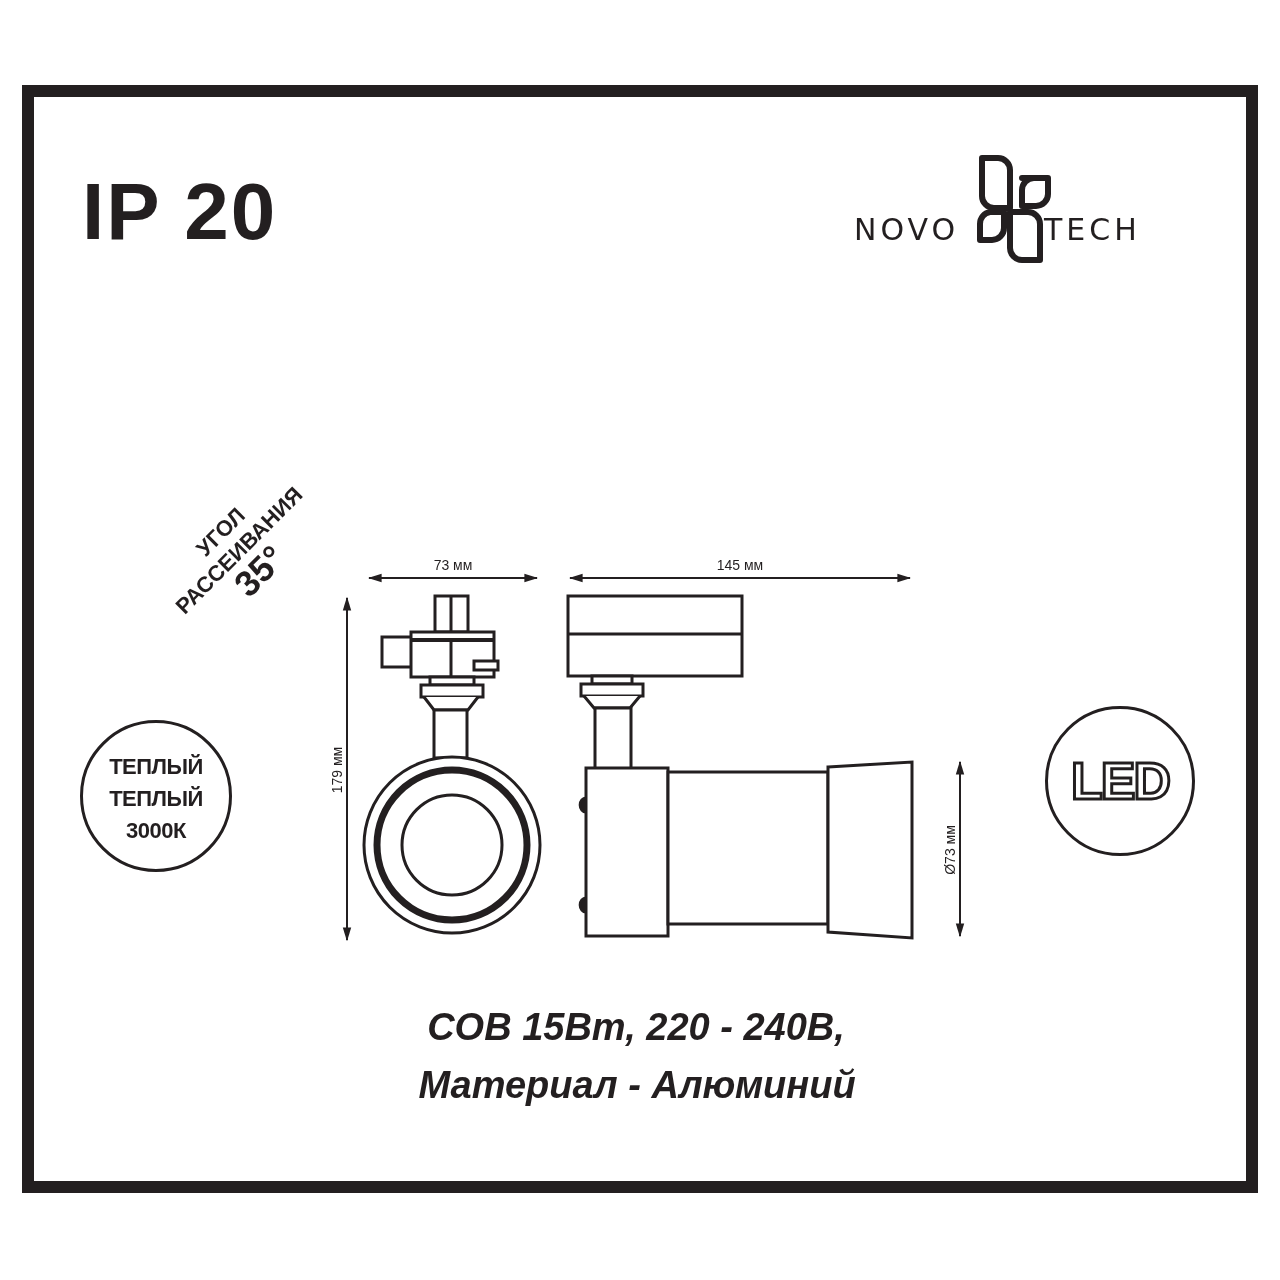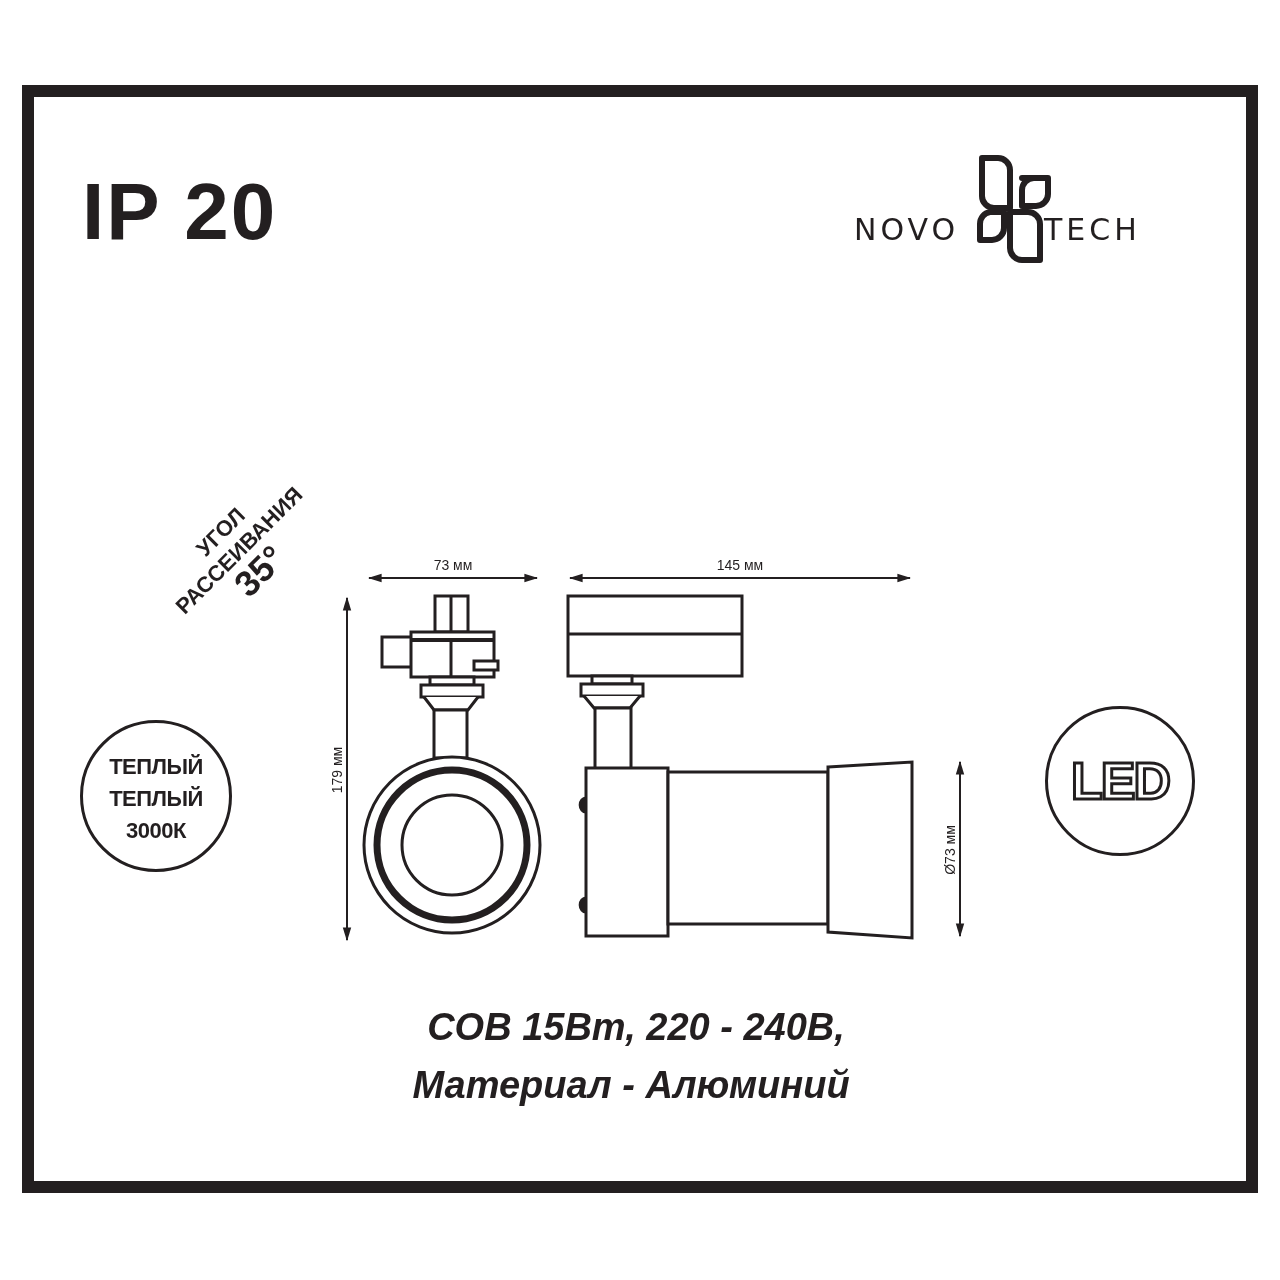--- a/index.html
+++ b/index.html
@@ -15,21 +15,21 @@
                 border: 3px solid #231f20; border-radius: 50%; box-sizing: border-box;
                 display: flex; flex-direction: column; align-items: center; justify-content: center; }
   .badge-warm span { font-weight: bold; font-size: 22px; line-height: 26px; letter-spacing: -0.5px; margin-top: 6px; }
   .badge-led { position: absolute; left: 1045px; top: 706px; width: 150px; height: 150px;
                border: 3px solid #231f20; border-radius: 50%; box-sizing: border-box; }
   .drawing { position: absolute; left: 0; top: 0; width: 1280px; height: 1280px; }
   .dim-text { font-family: "Liberation Sans", sans-serif; font-size: 14px; fill: #231f20; }
   .spec { position: absolute; left: 0; width: 1262px; text-align: center; font-weight: bold;
           font-style: italic; font-size: 38px; line-height: 1; }
   .spec1 { top: 1008px; padding-left: 10px; box-sizing: border-box; }
-  .spec2 { top: 1066px; padding-left: 0px; }
+  .spec2 { top: 1066px; padding-left: 6px; }
 </style>
 </head>
 <body>
 
 <div class="frame"></div>
 
 <div class="ip">IP 20</div>
 
 <svg class="logo" viewBox="0 0 360 120">
   <g fill="none" stroke="#231f20" stroke-width="6" stroke-linejoin="round">

